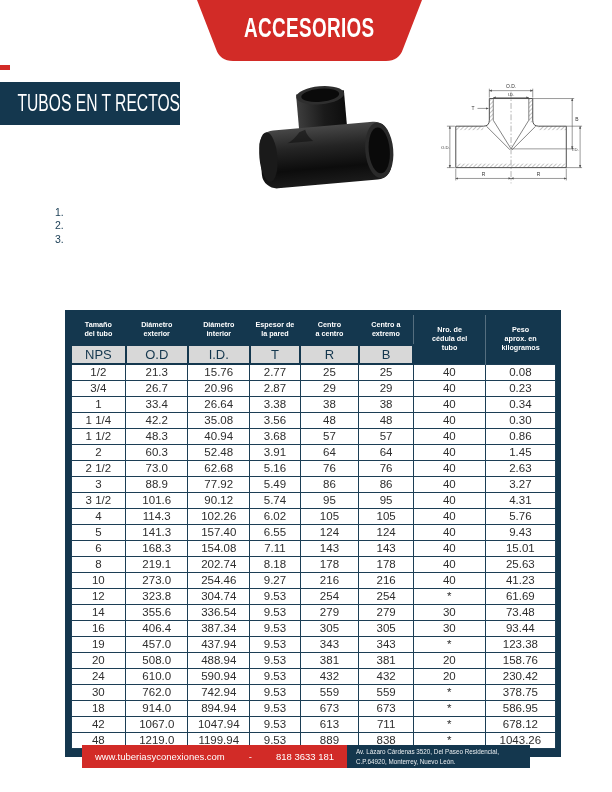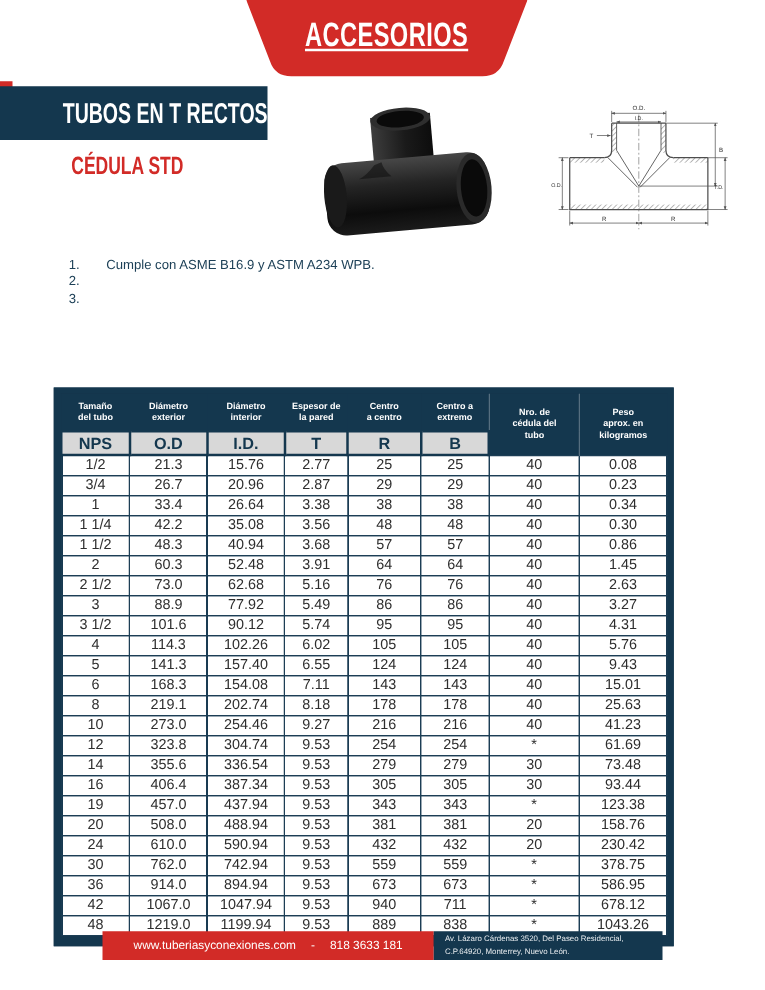--- a/index.html
+++ b/index.html
@@ -9,69 +9,69 @@
     position:relative; width:612px; height:792px; background:#ffffff;
     overflow:hidden; margin:0 auto;
   }
   .abs { position:absolute; }
 
   
   #banner-shape { left:197px; top:0; width:225px; height:62px; }
   #banner-title {
     left:197px; top:0; width:225px; height:56px;
     display:flex; align-items:center; justify-content:center;
-    color:#ffffff; font-size:27px; font-weight:800; letter-spacing:.5px;text-decoration:underline;
+    color:#ffffff; font-size:27px; font-weight:800; letter-spacing:.5px;
   }
   .condensed { display:inline-block; transform:scaleX(.70); transform-origin:center; white-space:nowrap; }
 
   
   #red-accent { left:0; top:65px; width:10px; height:5px; background:var(--red); }
   #product-band {
-    left:0; top:69px; width:214px; height:43px; background:var(--navy);
+    left:0; top:82px; width:180px; height:43px; background:var(--navy);
     display:flex; align-items:center; justify-content:flex-end;
-    color:#ffffff; font-size:23px; font-weight:700;
+    color:#ffffff; font-size:23px; font-weight:400;
   }
   #product-band .condensed { transform-origin:right center; transform:scaleX(.68); }
   #schedule-label {
     left:57px; top:122px; color:var(--red); font-size:20px; font-weight:800;
   }
   #schedule-label .condensed { transform-origin:left center; transform:scaleX(.70); }
 
   
   #notes { left:55px; top:206px; width:490px; color:#1d4057; font-size:10.5px; }
   .note-row { display:flex; line-height:13.3px; }
   .note-num { width:30px; flex:0 0 30px; }
 
   
   #spec-table-wrap {
-    left:43px; top:310px; width:496px;
+    left:65px; top:310px; width:496px;
     border:5px solid var(--navy); border-bottom-width:8px; background:var(--navy);
   }
   table { width:100%; border-collapse:collapse; table-layout:fixed; }
   thead th {
     background:var(--navy); color:#ffffff; font-weight:600;
     font-size:7.2px; line-height:8.8px; white-space:pre-line;
     text-align:center; vertical-align:middle; padding:1px 0;
   }
   thead tr.labels th { height:30px; }
   thead tr.subs th {
-    background:#d8d8d8; color:var(--navy); font-size:13px; font-weight:700;
+    background:#d8d8d8; color:var(--navy); font-size:13px; font-weight:400;
     height:19px; border:2px solid var(--navy); line-height:13px; white-space:normal;margin-top:40px;
   }
   thead th.span2 { border-left:1px solid rgba(255,255,255,.28); }
   tbody td {
     background:#ffffff; border:1px solid #1c3e55; text-align:center;
     font-size:11.5px; color:#2e2e2e; height:15px; line-height:15px;
     padding:0; overflow:hidden;
   }
 
   
   #footer-red {
     left:82px; top:745px; width:265px; height:23px; background:var(--red);
-    display:flex; align-items:center; justify-content:center; gap:12px;
+    display:flex; align-items:center; justify-content:center; gap:24px;
     color:#ffffff; font-size:9.5px;
   }
   #footer-navy {
     left:347px; top:745px; width:183px; height:23px; background:var(--navy);
     display:flex; flex-direction:column; justify-content:center;
     padding-left:9px; color:#e9edf0; font-size:6.3px; line-height:9.3px;
   }
 
   
   #tee-photo { left:254px; top:84px; }
@@ -86,23 +86,20 @@
   <svg id="banner-shape" class="abs" width="225" height="62" viewBox="0 0 225 62">
     <path d="M0,0 H225 L206,49 Q202,61 189,61 H36 Q23,61 19,49 Z" fill="#d22b27"></path>
   </svg>
   <div id="banner-title" class="abs">
     <span class="condensed">ACCESORIOS</span>
   </div>
 
   <div id="red-accent" class="abs"></div>
   <div id="product-band" class="abs">
     <span class="condensed">TUBOS EN T RECTOS</span>
-  </div>
-  <div id="schedule-label" class="abs">
-    <span class="condensed">CÉDULA STD</span>
   </div>
 
   <svg id="tee-photo" class="abs" width="144" height="112" viewBox="0 0 144 112">
     <defs>
       <linearGradient id="gBody" x1="0" y1="0" x2="0" y2="1">
         <stop offset="0" stop-color="#474747"></stop>
           <stop offset=".35" stop-color="#242424"></stop>
         <stop offset=".72" stop-color="#0c0c0c"></stop>
           <stop offset="1" stop-color="#1b1b1b"></stop>
       </linearGradient>
@@ -183,21 +180,20 @@
       <text x="1" y="67.5" font-size="4.3">O.D.</text>
       <text x="133" y="69" font-size="4.3">T.D.</text>
       <text x="44" y="95" text-anchor="middle">R</text>
       <text x="100" y="95" text-anchor="middle">R</text>
     </g>
   </svg>
 
   <div id="notes" class="abs">
     <div class="note-row">
       <span class="note-num">1.</span>
-      <span>Cumple con ASME B16.9 y ASTM A234 WPB.</span>
     </div>
     <div class="note-row">
       <span class="note-num">2.</span>
     </div>
     <div class="note-row">
       <span class="note-num">3.</span>
     </div>
   </div>
 
   <div id="spec-table-wrap" class="abs">
@@ -447,35 +443,35 @@
             <td>30</td>
             <td>762.0</td>
             <td>742.94</td>
             <td>9.53</td>
             <td>559</td>
             <td>559</td>
             <td>*</td>
             <td>378.75</td>
           </tr>
           <tr>
-            <td>36</td>
+            <td>18</td>
             <td>914.0</td>
             <td>894.94</td>
             <td>9.53</td>
             <td>673</td>
             <td>673</td>
             <td>*</td>
             <td>586.95</td>
           </tr>
           <tr>
             <td>42</td>
             <td>1067.0</td>
             <td>1047.94</td>
             <td>9.53</td>
-            <td>940</td>
+            <td>613</td>
             <td>711</td>
             <td>*</td>
             <td>678.12</td>
           </tr>
           <tr>
             <td>48</td>
             <td>1219.0</td>
             <td>1199.94</td>
             <td>9.53</td>
             <td>889</td>

